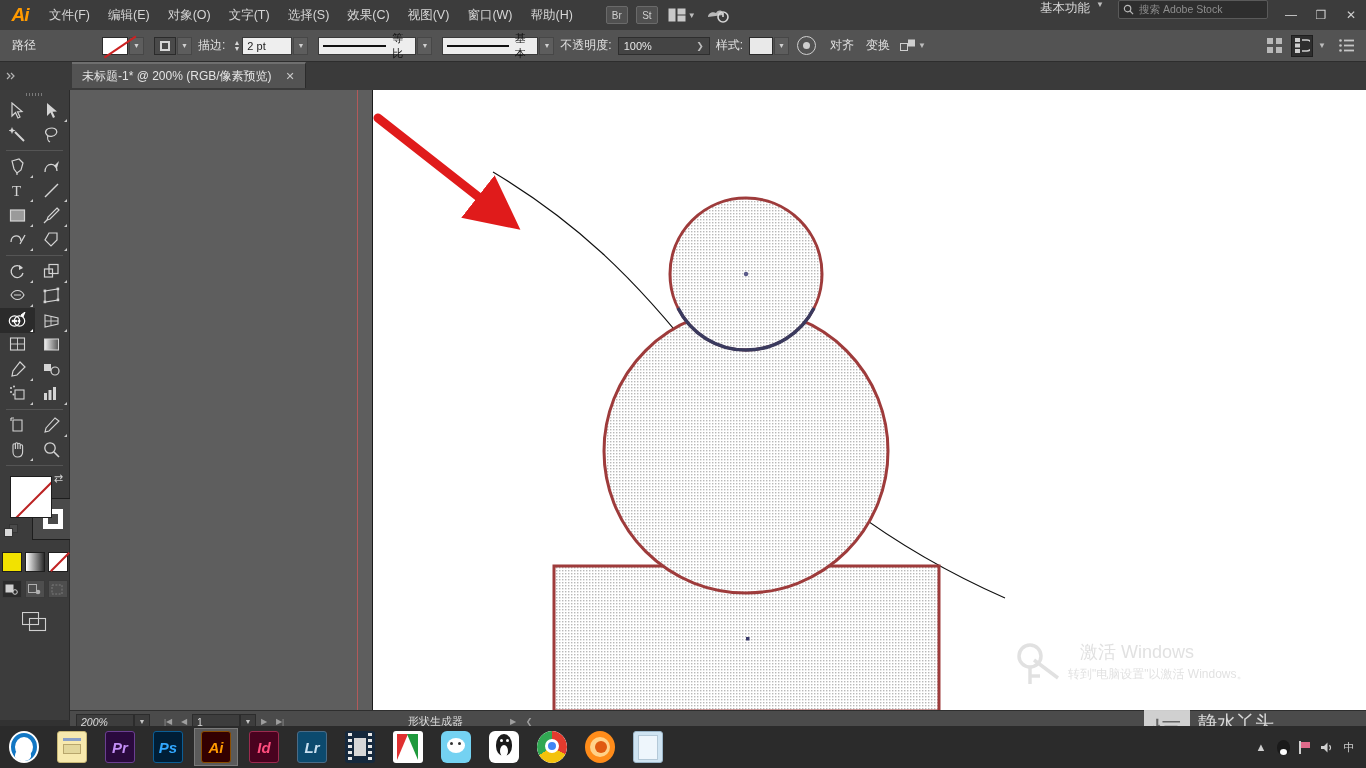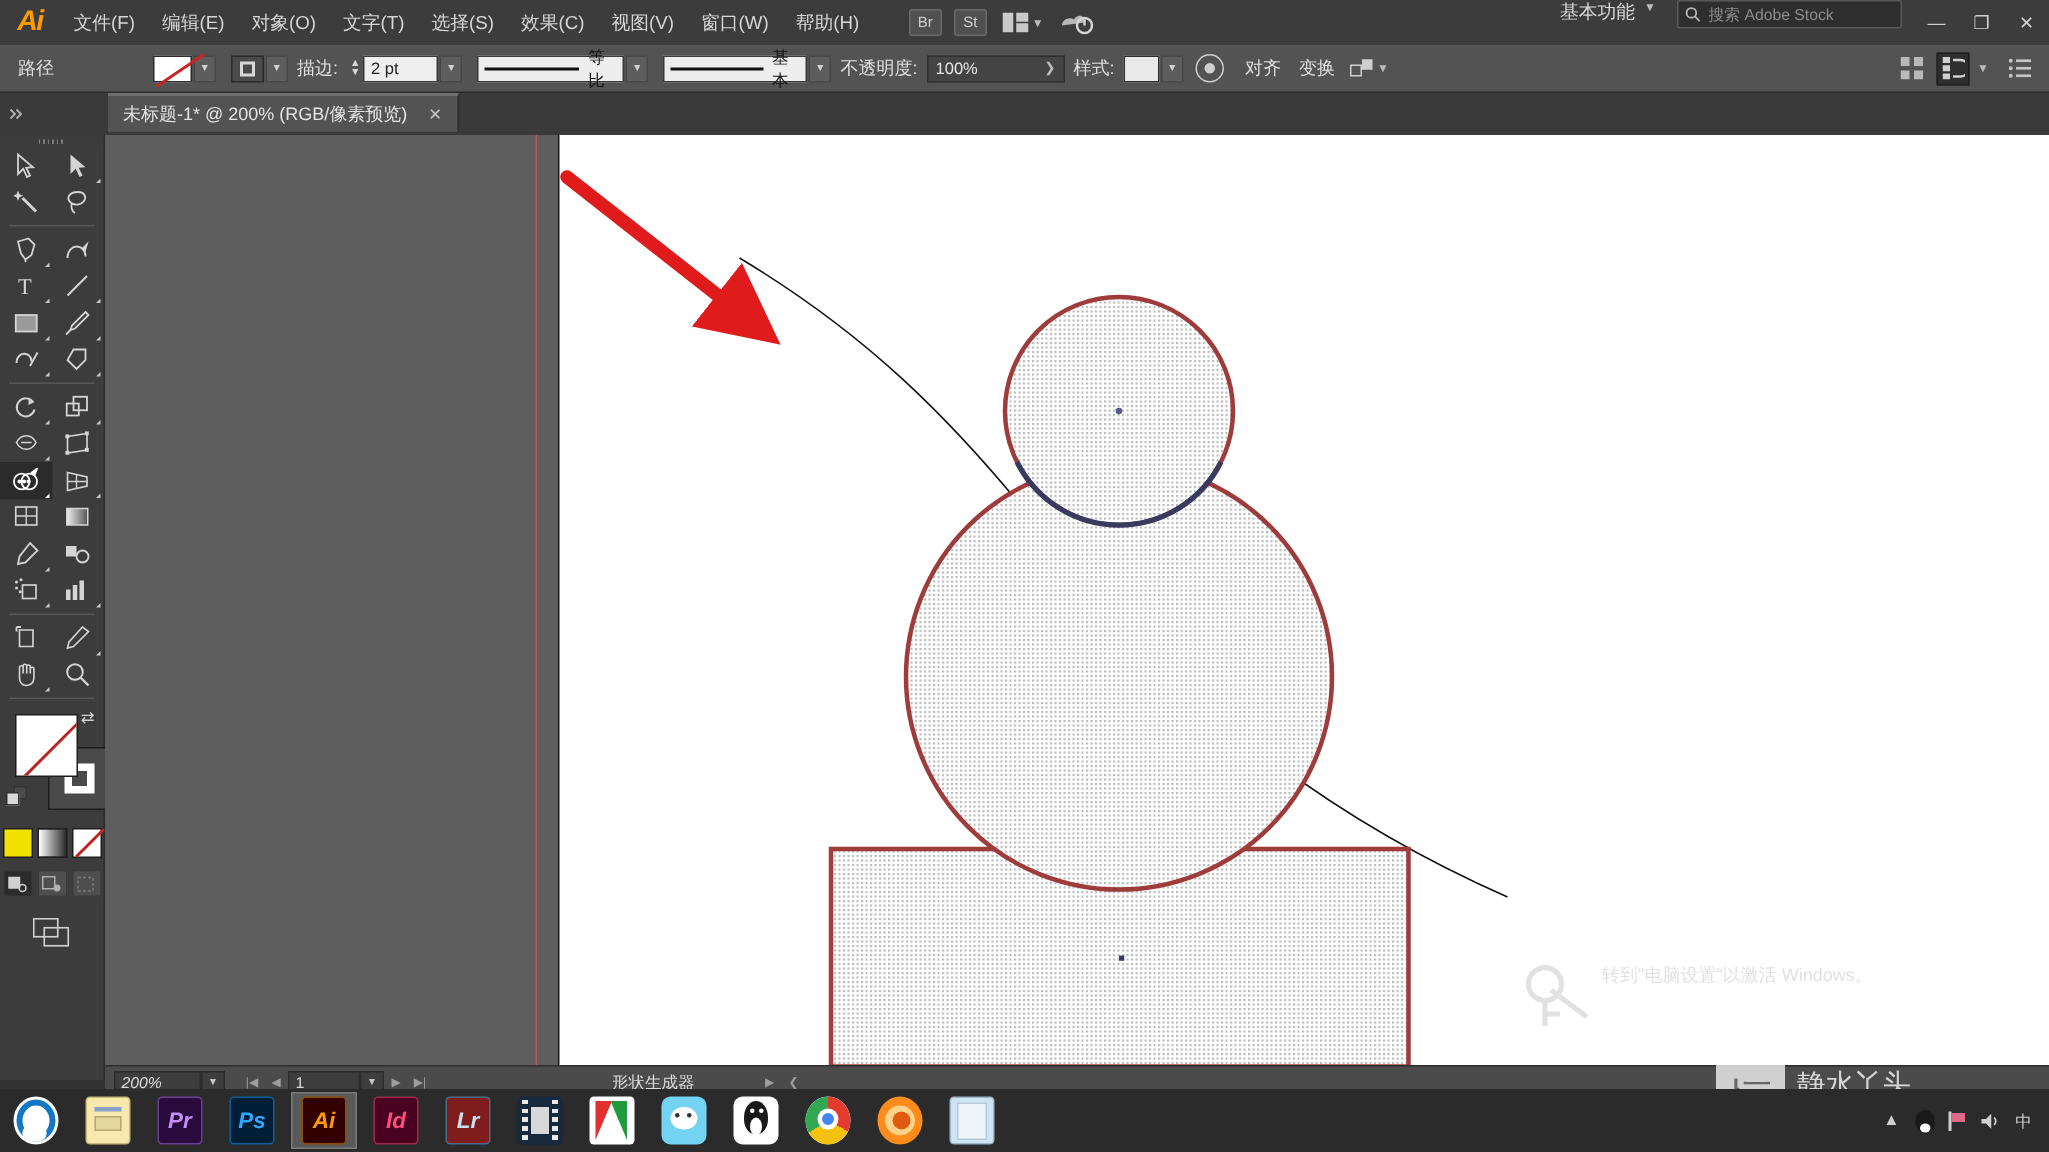--- a/index.html
+++ b/index.html
@@ -642,20 +642,21 @@
   </div>
 </div>
 
 <div id="win-act">
   <svg width="62" height="44" viewBox="0 0 62 44" style="position:absolute;left:0;top:2px">
     <circle cx="20" cy="14" r="11" fill="none" stroke="#c9c9c9" stroke-width="3.5"></circle>
     <line x1="20" y1="25" x2="20" y2="42" stroke="#c9c9c9" stroke-width="3.5"></line>
     <line x1="20" y1="34" x2="30" y2="34" stroke="#c9c9c9" stroke-width="3.5"></line>
     <line x1="24" y1="18" x2="48" y2="36" stroke="#c9c9c9" stroke-width="3.5"></line>
   </svg>
+  <div class="t1">激活 Windows</div>
   <div class="t2">转到"电脑设置"以激活 Windows。</div>
 </div>
 
 <div id="watermark">
   <div id="wm-logo">恒</div>
   <div id="wm-name">静水丫头</div>
   <div id="wm-id">ID72448820</div>
   <div id="wm-date">2020/5/9</div>
 </div>
 
@@ -678,21 +679,21 @@
   <div class="task">
     <div class="app-tile" style="background:#001e36;color:#31a8ff;border:1px solid #0b5e96">Ps</div>
   </div>
   <div class="task active">
     <div class="app-tile" style="background:#330000;color:#ff9a00;border:1px solid #8a4d00">Ai</div>
   </div>
   <div class="task">
     <div class="app-tile" style="background:#49021f;color:#ff4d7d;border:1px solid #9c2a4f">Id</div>
   </div>
   <div class="task">
-    <div class="app-tile" style="background:#7f1d1d;color:#c9e0f0;border:1px solid #4a6b86">Lr</div>
+    <div class="app-tile" style="background:#0c4a6e;color:#c9e0f0;border:1px solid #4a6b86">Lr</div>
   </div>
   <div class="task">
     <div class="app-tile" style="background:#16293d;position:relative">
       <span style="position:absolute;left:3px;top:2px;bottom:2px;width:4px;background:repeating-linear-gradient(#e8e8e8 0 3px,#16293d 3px 6px)"></span>
       <span style="position:absolute;right:3px;top:2px;bottom:2px;width:4px;background:repeating-linear-gradient(#e8e8e8 0 3px,#16293d 3px 6px)"></span>
       <span style="position:absolute;left:9px;right:9px;top:7px;height:18px;background:#d8d8d8"></span>
     </div>
   </div>
   <div class="task">
     <div class="app-tile" style="background:#ffffff;position:relative;overflow:hidden">

